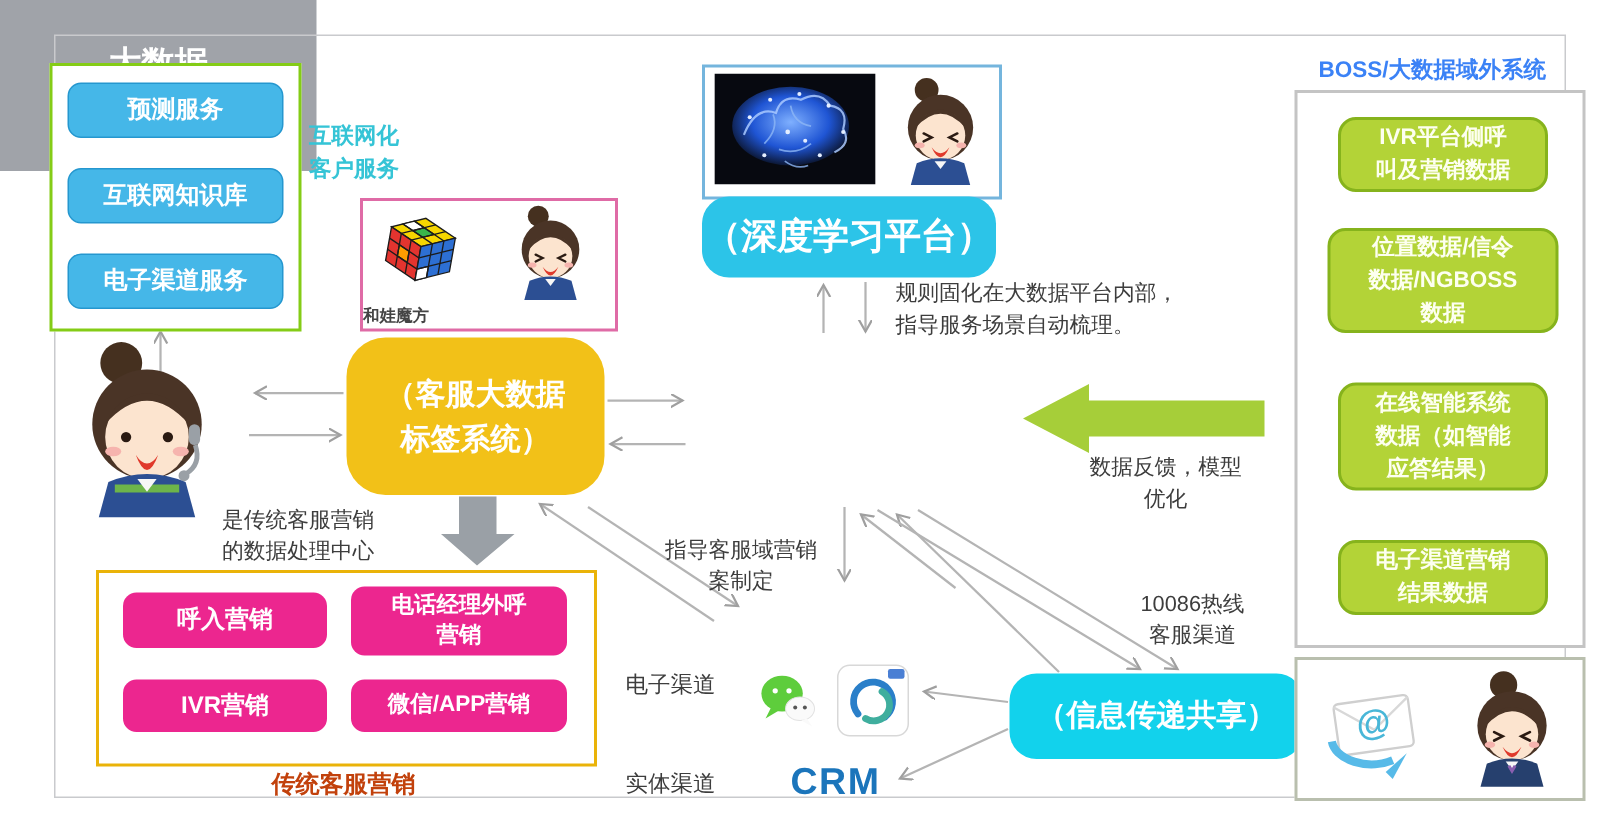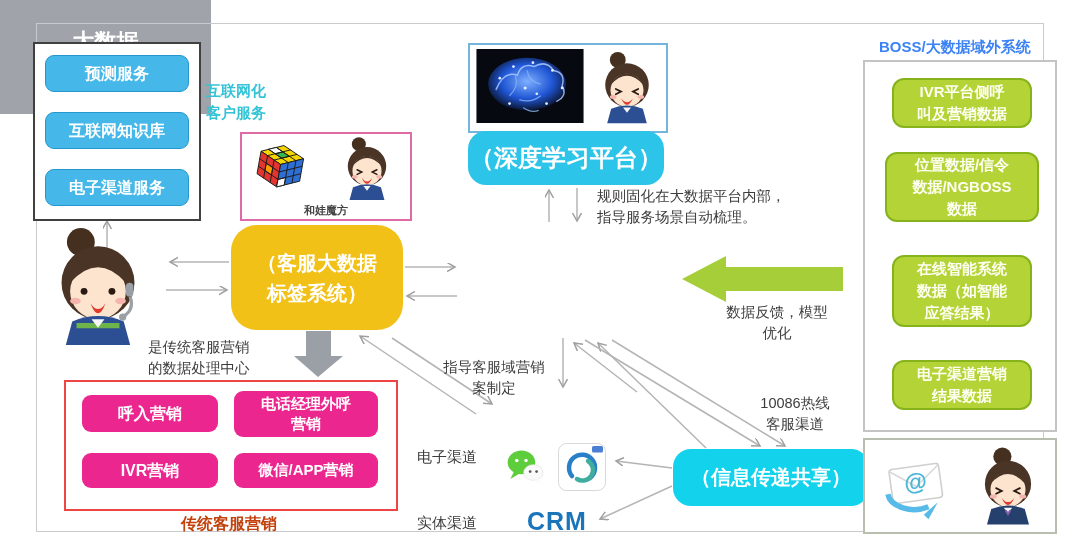--- a/index.html
+++ b/index.html
@@ -7,45 +7,45 @@
           font-family:"Liberation Sans","DejaVu Sans",sans-serif;}
   .overlay{position:absolute;left:0;top:0;z-index:0;}
   .panel{position:absolute;background:#fff;z-index:1;}
   .card{position:absolute;background:#fff;z-index:1;}
   .btn{position:absolute;display:flex;align-items:center;justify-content:center;text-align:center;
        color:#fff;font-weight:bold;white-space:pre-line;z-index:1;line-height:1.35;}
   .note{position:absolute;white-space:pre-line;color:#3d3d3d;font-size:14.5px;line-height:1.45;z-index:1;}
   .icon{position:absolute;z-index:1;}
 
   
-  #tl-panel{left:33px;top:42px;width:164px;height:175px;border:2px solid #404040;}
+  #tl-panel{left:33px;top:42px;width:164px;height:175px;border:2px solid #84cc16;}
   .tlb{left:10px;width:142px;height:35px;border-radius:9px;background:#45b7e8;border:1px solid #2597cf;font-size:16px;}
   #side-label{left:206px;top:80px;color:#35c4d6;font-weight:bold;font-size:15px;}
 
   
   #cube-card{left:240px;top:132px;width:168px;height:85px;border:2px solid #df6ba6;}
-  #cube-caption{position:absolute;left:0;right:0;bottom:1px;text-align:center;font-size:11px;font-weight:bold;color:#444;}
+  #cube-caption{position:absolute;left:0;right:0;bottom:1px;font-size:11px;font-weight:bold;color:#444;}
 
   
   #brain-card{left:468px;top:43px;width:196px;height:86px;border:2px solid #74b5dd;}
   #deep-btn{left:468px;top:131px;width:196px;height:54px;background:#2cc4e8;border-radius:18px;font-size:24px;}
 
   
   #bigdata{left:459px;top:224px;width:211px;height:114px;background:#a0a3a9;display:flex;align-items:center;justify-content:center;z-index:1;}
   #bigdata-frame{position:absolute;left:36px;top:23px;right:36px;bottom:20px;border:1px solid #c9cacd;}
   #bigdata-label{position:relative;color:#fff;font-weight:bold;font-size:22px;text-align:center;white-space:pre-line;line-height:1.35;}
 
   
   #tag-btn{left:231px;top:225px;width:172px;height:105px;background:#f2c118;border-radius:26px;font-size:20px;line-height:1.5;}
 
   #agent-girl{left:42px;top:227px;width:112px;height:118px;}
   #dc-note{left:148px;top:337px;}
 
   
-  #trad-panel{left:64px;top:380px;width:330px;height:127px;border:2px solid #ef4444;}
+  #trad-panel{left:64px;top:380px;width:330px;height:127px;border:2px solid #eab308;}
   .mg{background:#ec268f;border-radius:9px;font-size:16px;}
   #mg1{left:16px;top:13px;width:136px;height:37px;}
   #mg2{left:168px;top:9px;width:144px;height:46px;font-size:15px;}
   #mg3{left:16px;top:71px;width:136px;height:35px;}
   #mg4{left:168px;top:71px;width:144px;height:35px;font-size:15px;}
   #trad-caption{left:64px;top:512px;width:330px;text-align:center;color:#c2410c;font-weight:bold;font-size:16px;}
 
   #guide-note{left:428px;top:357px;width:132px;text-align:center;}
   #micro-btn{left:497px;top:390px;width:140px;height:44px;background:#8fc740;border-radius:12px;font-size:20px;}
 

